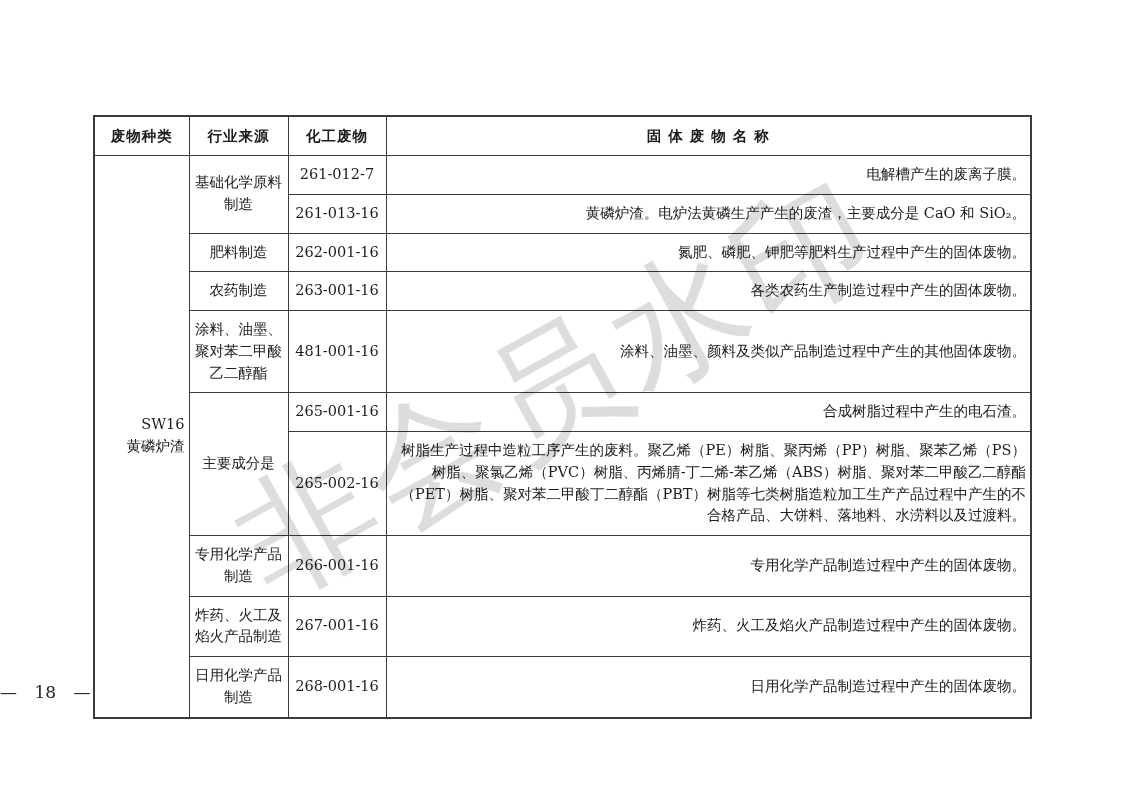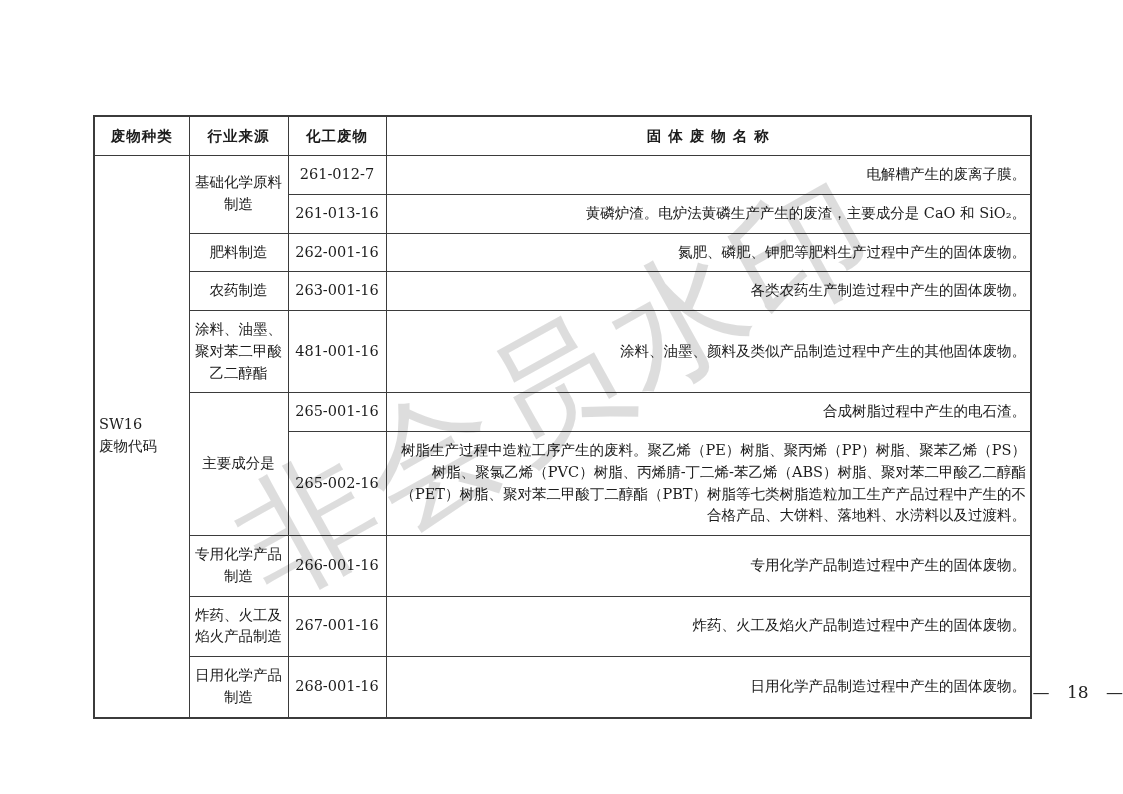--- a/index.html
+++ b/index.html
@@ -34,21 +34,21 @@
     overflow: hidden;
   }
   th.hdr {
     font-weight: bold;
     text-align: center;
     vertical-align: middle;
     font-size: 14.5px;
     letter-spacing: 1px;
   }
   td.waste-type-cell {
-    text-align: left;
+    text-align: right;
     vertical-align: middle;
   }
   td.industry-cell {
     text-align: center;
     vertical-align: middle;
     padding: 2px 3px;
   }
   td.code-cell {
     text-align: center;
     vertical-align: middle;
@@ -59,21 +59,21 @@
     text-align: right;
     vertical-align: middle;
     padding-left: 5px;
     padding-right: 8px;
   }
   .footer-page-num {
     position: absolute;
     left: 0;
     top: 682px;
     width: 100%;
-    text-align: right;
+    text-align: left;
     font-size: 17px;
     word-spacing: 12px;
     color: #222222;
   }
   .watermark {
     position: absolute;
     left: 558px;
     top: 388px;
     transform: translate(-50%, -50%) rotate(-29deg);
     font-size: 135px;
@@ -103,21 +103,21 @@
         <th class="hdr">废物种类</th>
         <th class="hdr">行业来源</th>
         <th class="hdr">化工废物</th>
         <th class="hdr">固 体 废 物 名 称</th>
       </tr>
     </thead>
     <tbody>
       <tr style="height:39px">
         <td class="waste-type-cell" rowspan="10">
           <div>SW16</div>
-          <div>废物代码</div>
+          <div>黄磷炉渣</div>
         </td>
         <td class="industry-cell" rowspan="2">基础化学原料制造</td>
         <td class="code-cell">261-012-7</td>
         <td class="name-cell">电解槽产生的废离子膜。</td>
       </tr>
       <tr style="height:38px">
         <td class="code-cell">261-013-16</td>
         <td class="name-cell">黄磷炉渣。电炉法黄磷生产产生的废渣，主要成分是 CaO 和 SiO₂。</td>
       </tr>
       <tr style="height:34px">

